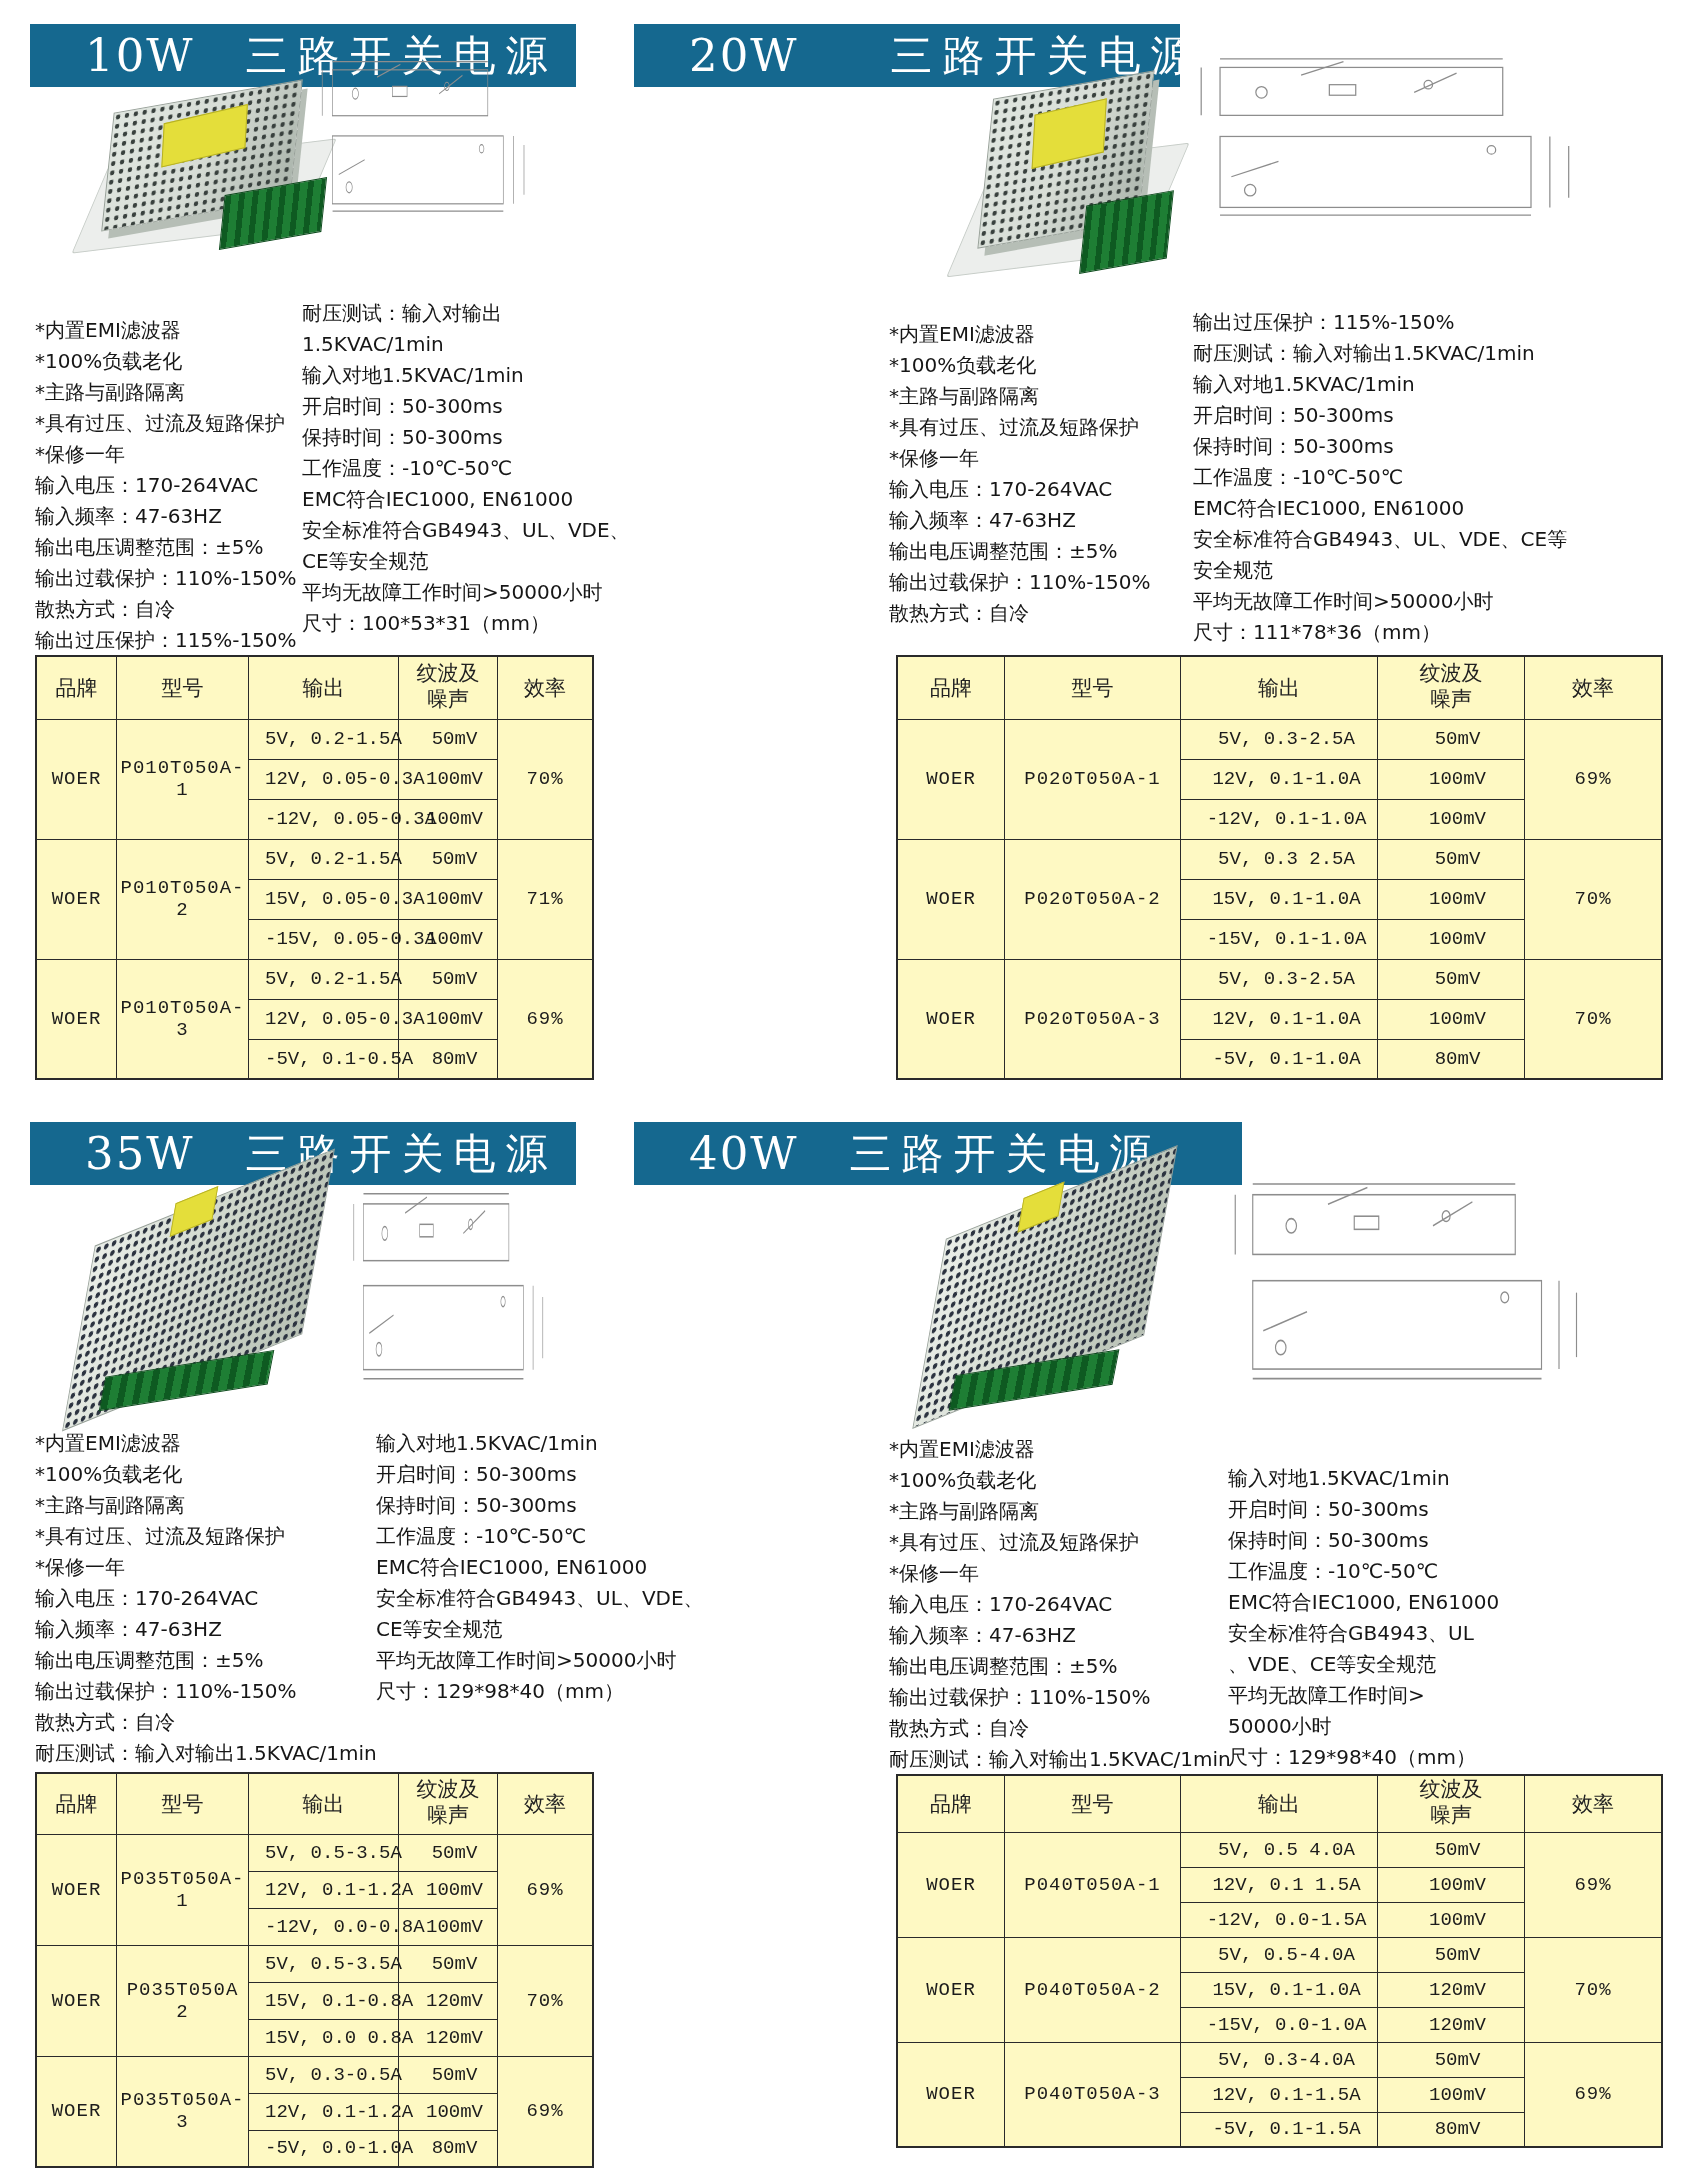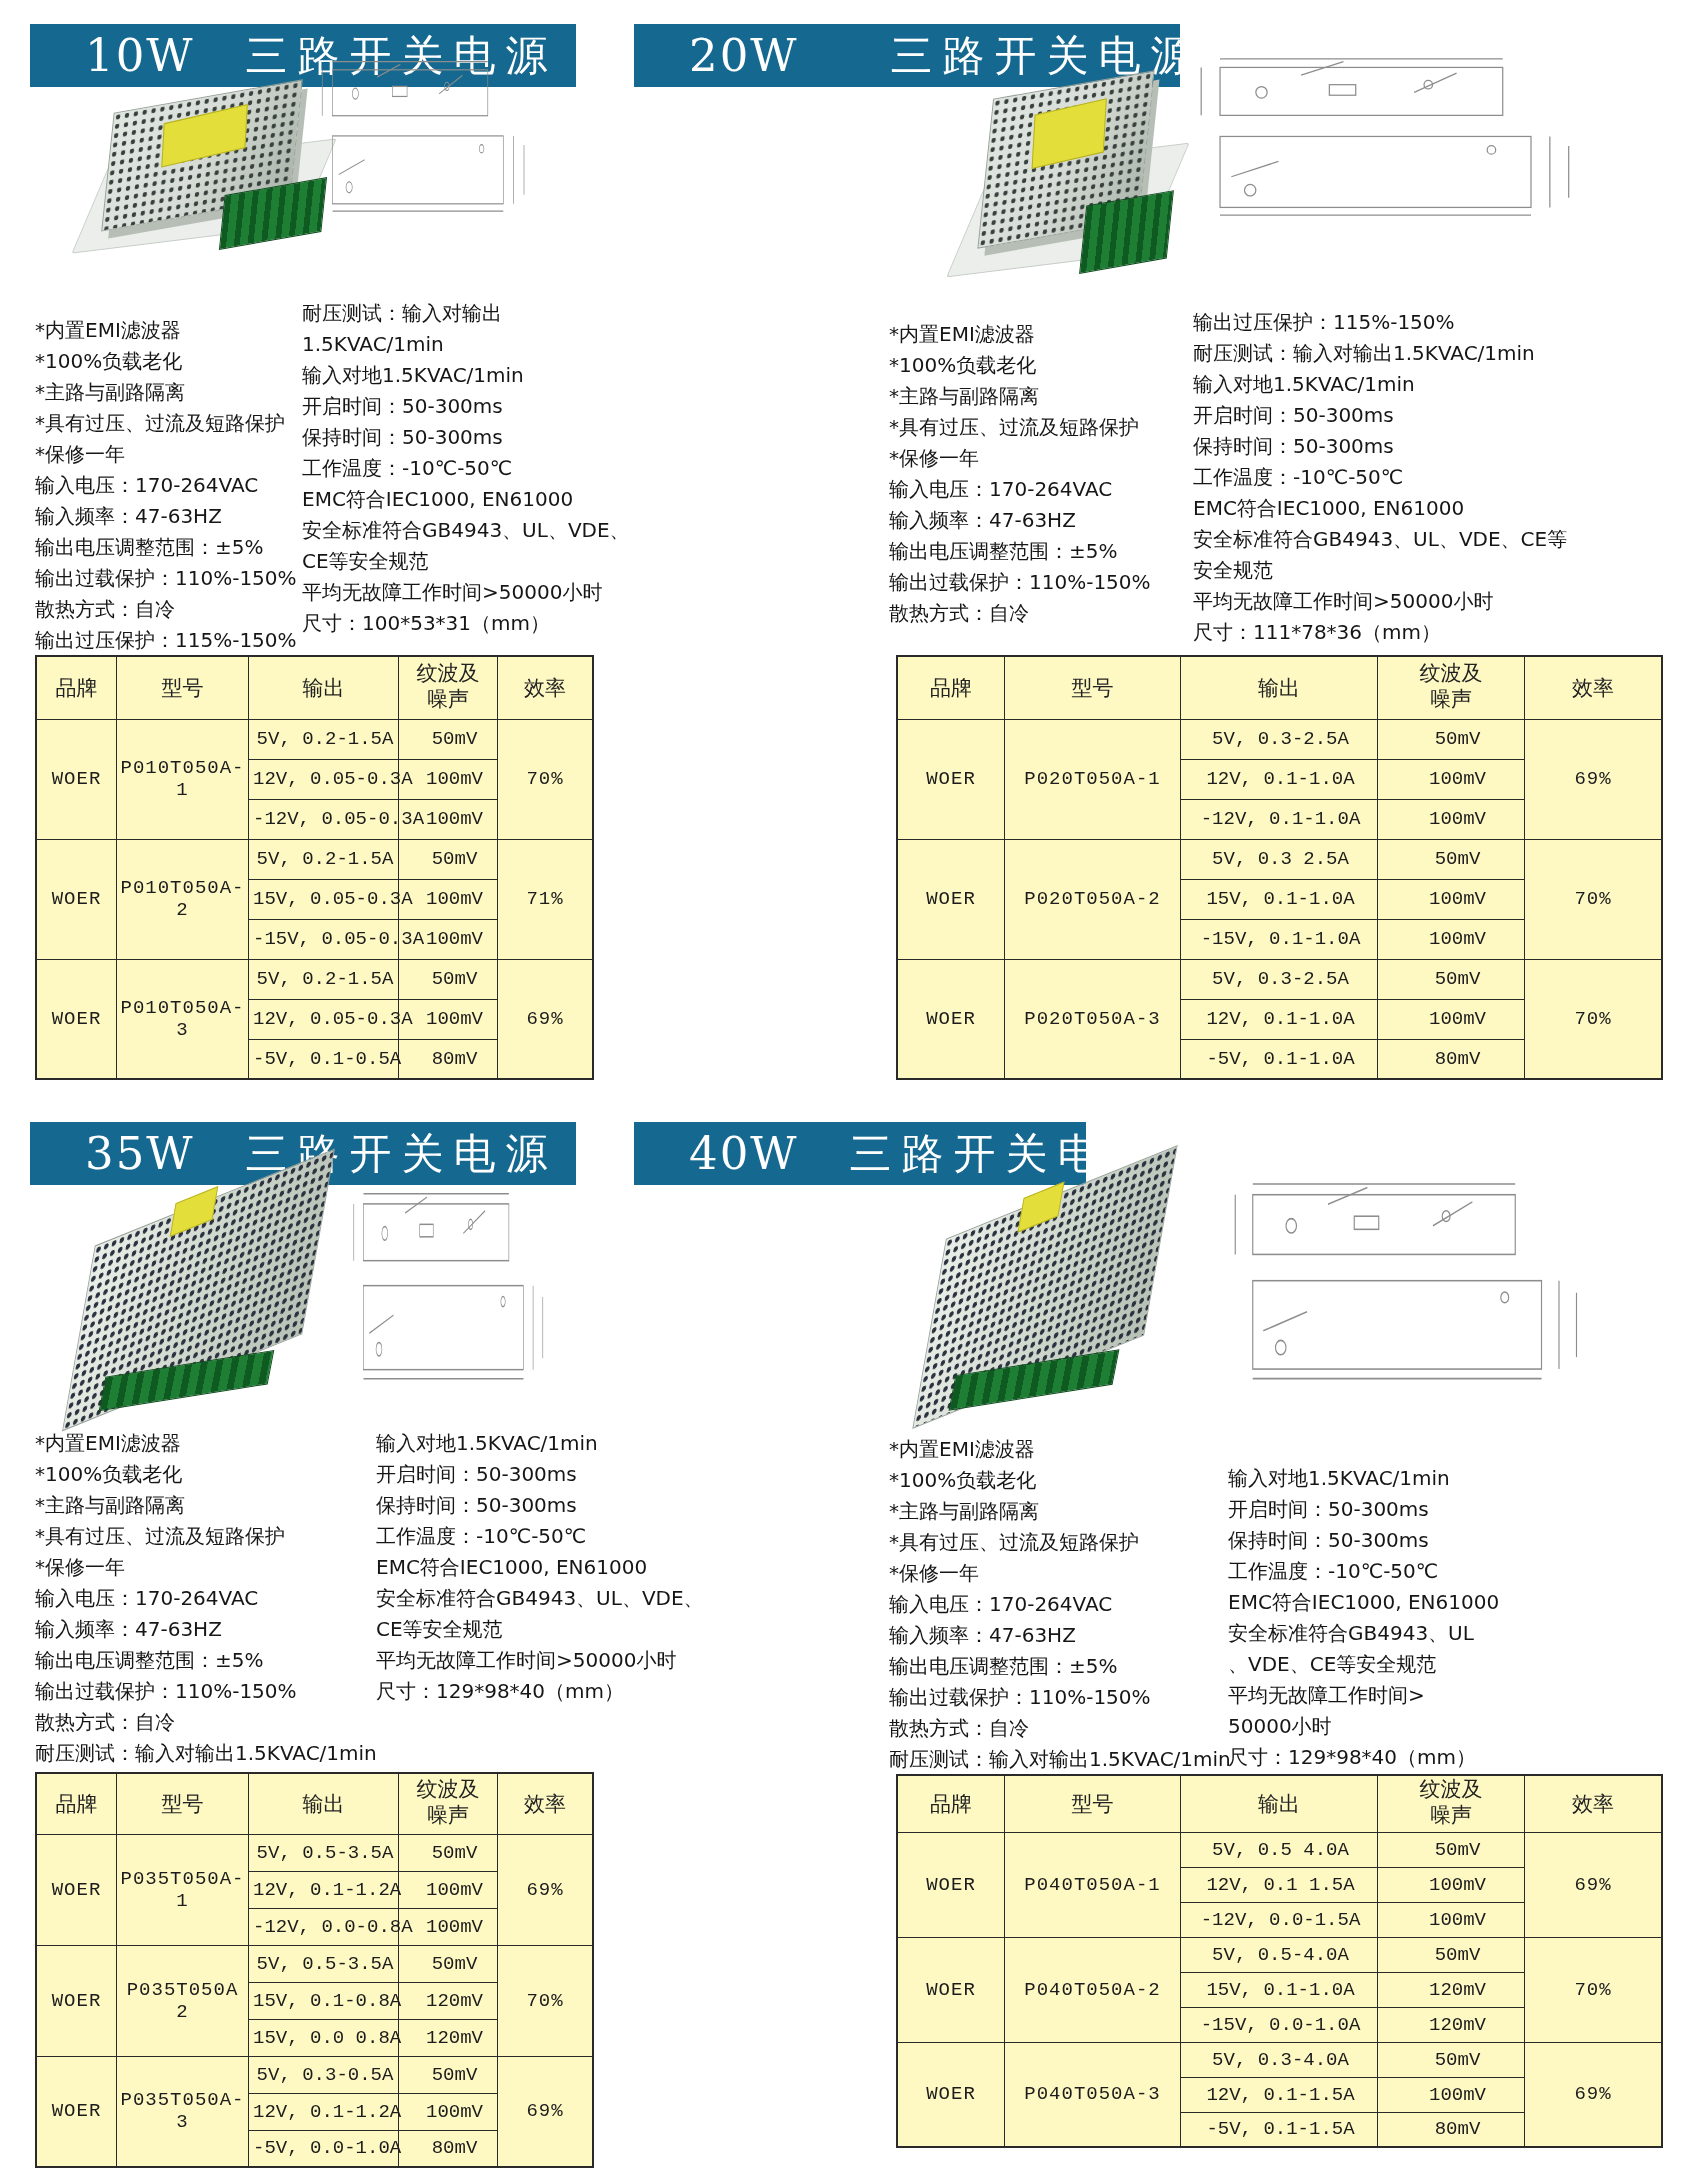--- a/index.html
+++ b/index.html
@@ -21,21 +21,21 @@
   .feat div{height:31px;}
 
   
   table.spec{position:absolute;border-collapse:collapse;table-layout:fixed;
              font-family:Liberation Mono, monospace;background:#fef9c3;}
   table.spec,table.spec th,table.spec td{border:1px solid var(--table_border);}
   table.spec{border:2px solid var(--table_border);}
   table.spec th{font-weight:normal;font-size:21px;color:#222;}
   table.spec td{font-size:19px;color:#1c1c1c;}
   td.c-brand,td.c-model,td.c-eff{text-align:center;letter-spacing:1px;}
-  td.c-out{text-align:center;padding-left:4px;white-space:nowrap;}
+  td.c-out{text-align:center;padding-left:16px;white-space:nowrap;}
   td.c-rip{text-align:center;padding-left:14px;white-space:nowrap;}
   th.rip-h{white-space:pre-line;line-height:26px;}
 
   
   .photo{position:absolute;}
   .pa-base{position:absolute;left:2%;bottom:4%;width:94%;height:54%;background:#eceeec;
            border:1px solid #c6ccc7;transform:rotate(-7deg) skewX(-30deg);border-radius:3px;}
   .pa-body{position:absolute;left:9%;top:3%;width:78%;height:76%;
            background:radial-gradient(circle at 4px 4px,#39413e 2.1px,rgba(0,0,0,0) 2.6px) 0 0/9px 9px,
            linear-gradient(115deg,#e0e6e0 0%,var(--case_silver) 50%,#a9b3aa 100%);
@@ -416,21 +416,21 @@
           <td class="c-out">12V,  0.1-1.2A</td>
           <td class="c-rip">100mV</td>
         </tr>
     <tr style="height:37px">
           <td class="c-out">-5V, 0.0-1.0A</td>
           <td class="c-rip">80mV</td>
         </tr>
   </tbody>
     </table>
 
-  <div class="bar" style="left:634px;top:1122px;width:452px;">
+  <div class="bar" style="left:634px;top:1122px;width:608px;">
     <span class="w">40W</span>
     <span class="t">三路开关电源</span>
   </div>
 
   <div class="photo" style="left:906px;top:1188px;width:282px;height:213px;">
     <div class="pb-body"></div>
     <div class="pb-label"></div>
     <div class="pb-term"></div>
   </div>
 

